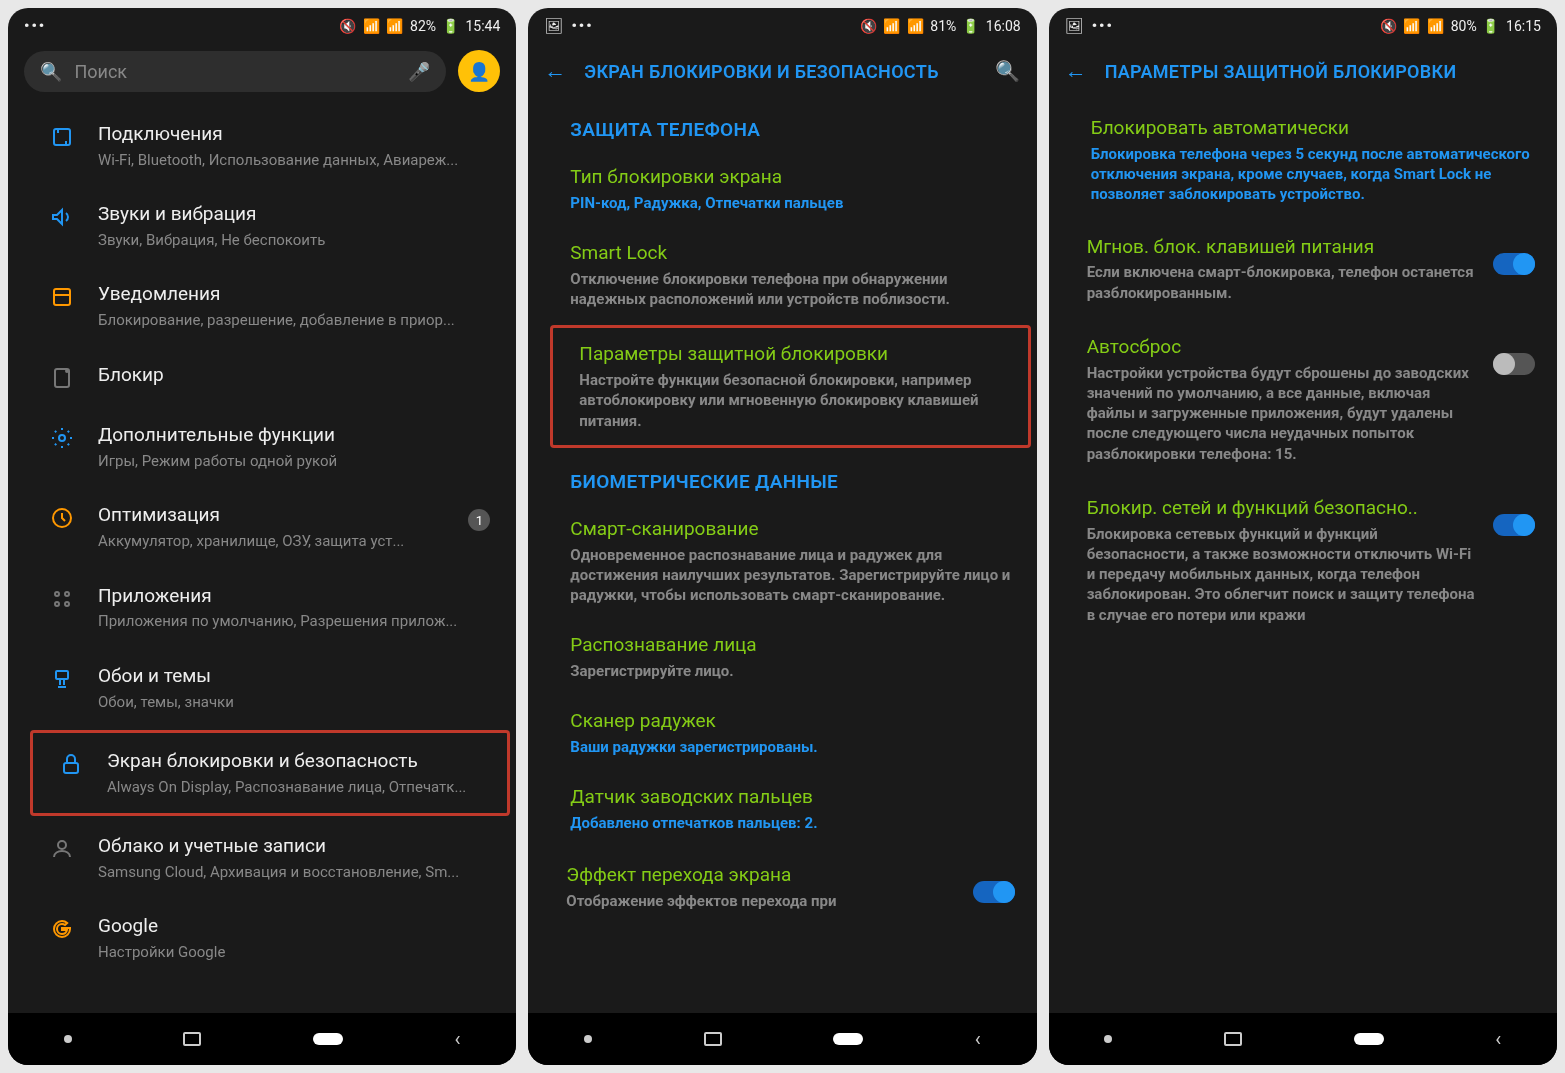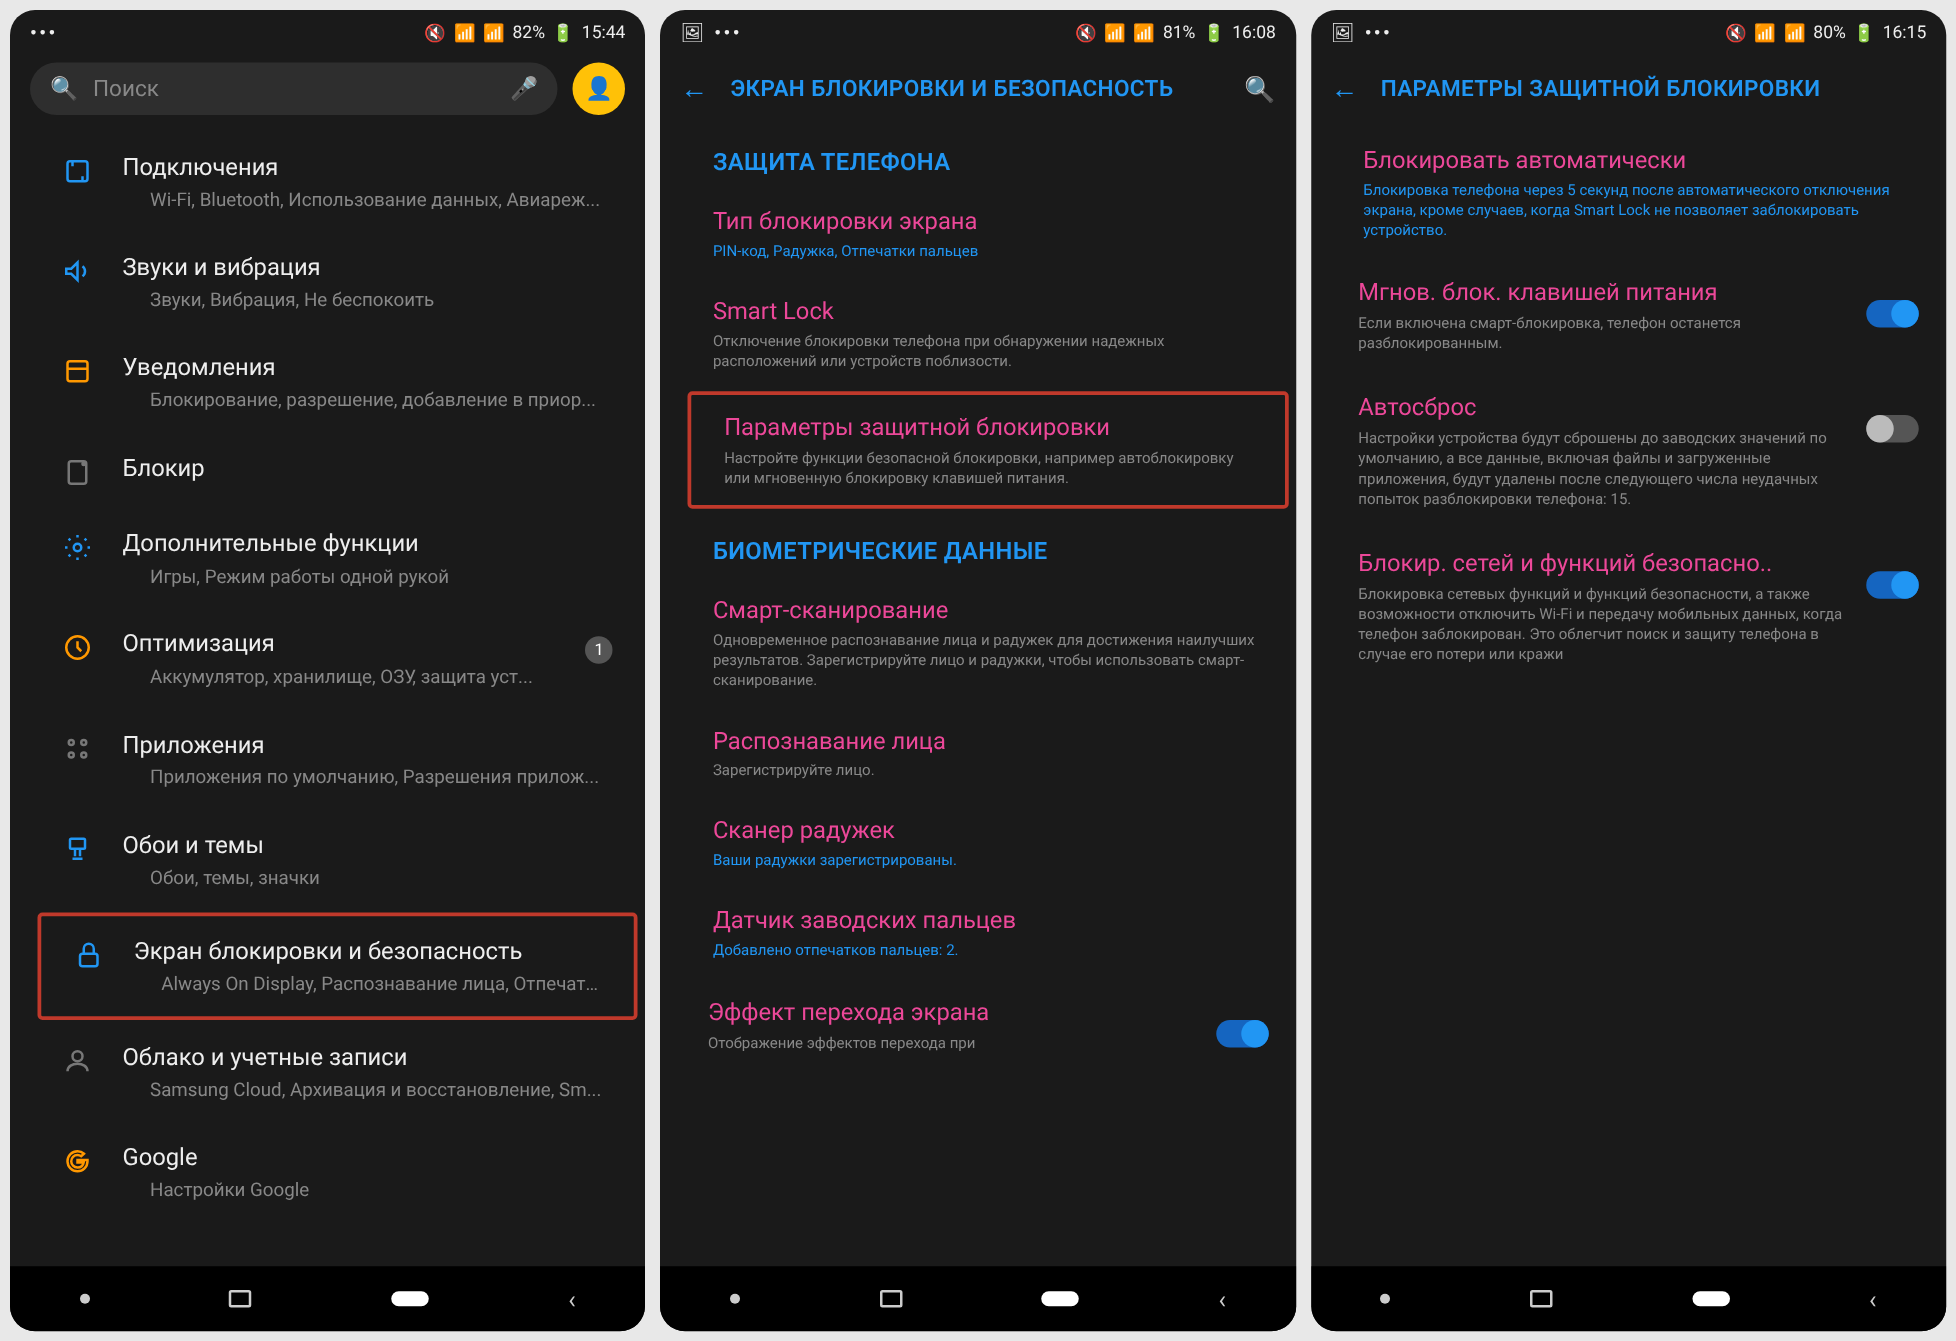--- a/index.html
+++ b/index.html
@@ -104,21 +104,20 @@
     margin-bottom: 4px;
     line-height: 1.3;
   }
   .item-sub {
     font-size: 15px;
     color: #888;
     white-space: nowrap;
     overflow: hidden;
     text-overflow: ellipsis;
     line-height: 1.3;
-    margin-left: 22px;
   }
   .badge {
     background: #555;
     color: #fff;
     border-radius: 50%;
     width: 22px; height: 22px;
     display: flex;
     align-items: center;
     justify-content: center;
     font-size: 13px;
@@ -135,28 +134,29 @@
     font-size: 19px;
     font-weight: 600;
     padding: 20px 26px 10px;
     letter-spacing: 0.3px;
   }
   .sec-item {
     padding: 14px 26px 14px;
   }
   .sec-title {
     font-size: 19px;
-    color: #ec4899;
+    color: #84cc16;
     margin-bottom: 4px;
     line-height: 1.25;
   }
   .sec-sub {
-    font-size: 12px;
+    font-size: 15px;
     color: #888;
     line-height: 1.35;
+    font-weight: bold;
   }
   .sec-sub.blue { color: #2196f3; }
   .toggle-row {
     display: flex;
     gap: 14px;
     padding: 16px 22px;
     align-items: flex-start;
   }
   .toggle-row .text-col { flex: 1; }
   .toggle {

